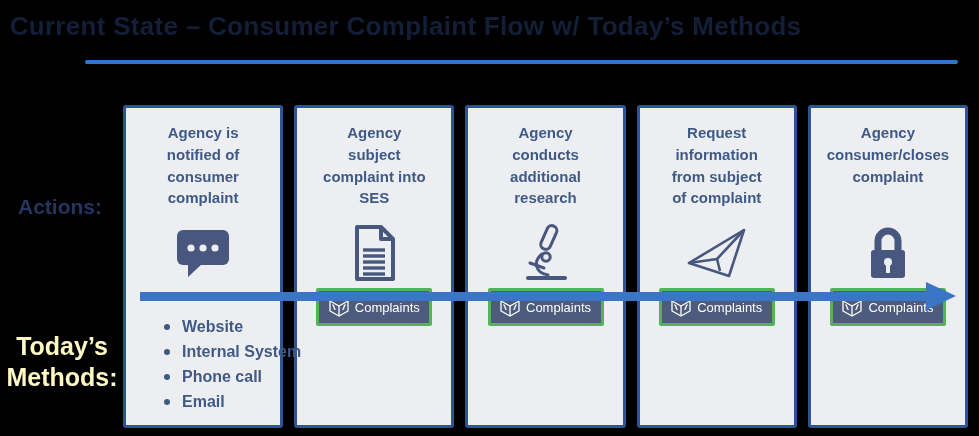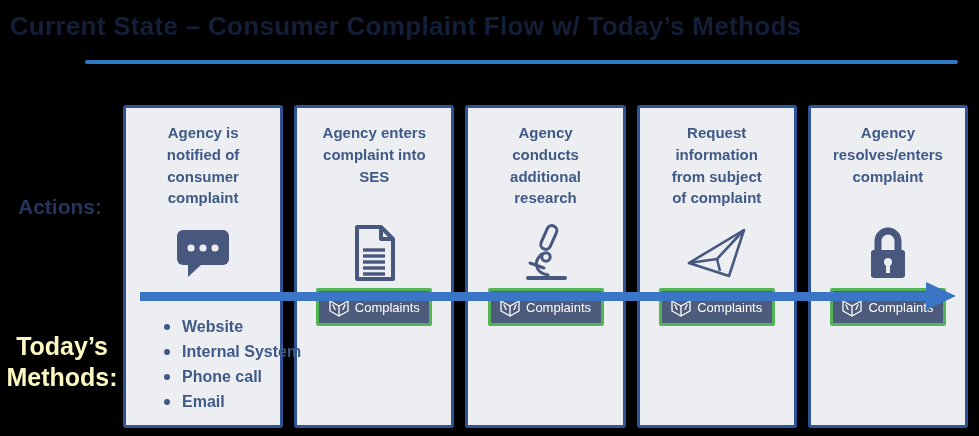--- a/index.html
+++ b/index.html
@@ -95,21 +95,21 @@
     </div>
     <ul class="methods">
       <li>Website</li>
       <li>Internal System</li>
       <li>Phone call</li>
       <li>Email</li>
     </ul>
   </div>
 
   <div class="card">
-    <div class="card-title">Agency enters complaint into SES</div>
+    <div class="card-title">Agency subject complaint into SES</div>
     <div class="icon-wrap">
       <svg width="46" height="58" viewBox="0 0 46 58">
         <path d="M6,3 h24 l12,12 v40 H6 Z" fill="none" stroke="#47577E" stroke-width="4" stroke-linejoin="round"></path>
         <path d="M30,3 v12 h12" fill="none" stroke="#47577E" stroke-width="4" stroke-linejoin="round"></path>
         <g stroke="#47577E" stroke-width="3.4">
           <line x1="12" y1="26" x2="34" y2="26"></line>
           <line x1="12" y1="32" x2="34" y2="32"></line>
           <line x1="12" y1="38" x2="34" y2="38"></line>
           <line x1="12" y1="44" x2="34" y2="44"></line>
           <line x1="12" y1="50" x2="34" y2="50"></line>
@@ -179,21 +179,21 @@
           <path d="M3.5,9.5 C6,11.5 4,13 6.5,14.8"></path>
           <path d="M13.5,14.8 C16,13 14,11.5 16.5,9.5"></path>
           <path d="M6,4.2 C8,5.6 12,5.6 14,4.2"></path>
         </svg>
       </span>
       <span>Complaints</span>
     </div>
   </div>
 
   <div class="card">
-    <div class="card-title">Agency resolves/enters complaint</div>
+    <div class="card-title">Agency consumer/closes complaint</div>
     <div class="icon-wrap">
       <svg width="46" height="58" viewBox="0 0 46 58">
         <path d="M13,26 v-9 a10,10 0 0 1 20,0 v9" fill="none" stroke="#47577E" stroke-width="7"></path>
         <rect x="6" y="26" width="34" height="28" rx="3" fill="#47577E"></rect>
         <circle cx="23" cy="38" r="4" fill="#EDEEF2"></circle>
         <rect x="21" y="40" width="4" height="9" fill="#EDEEF2"></rect>
       </svg>
     </div>
     <div class="badge">
       <span>

